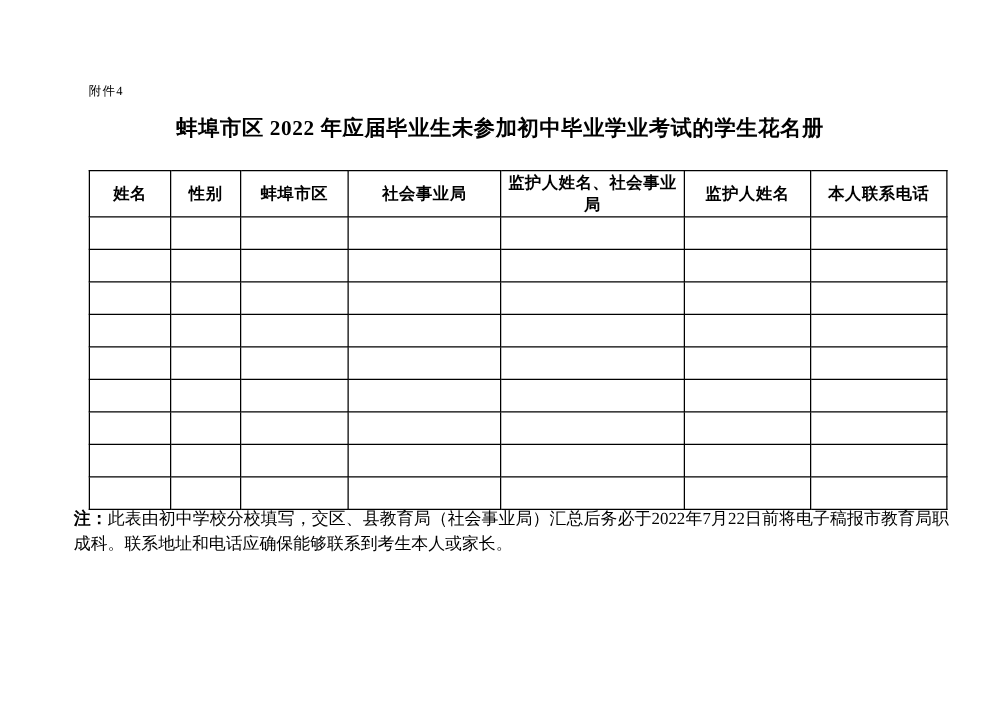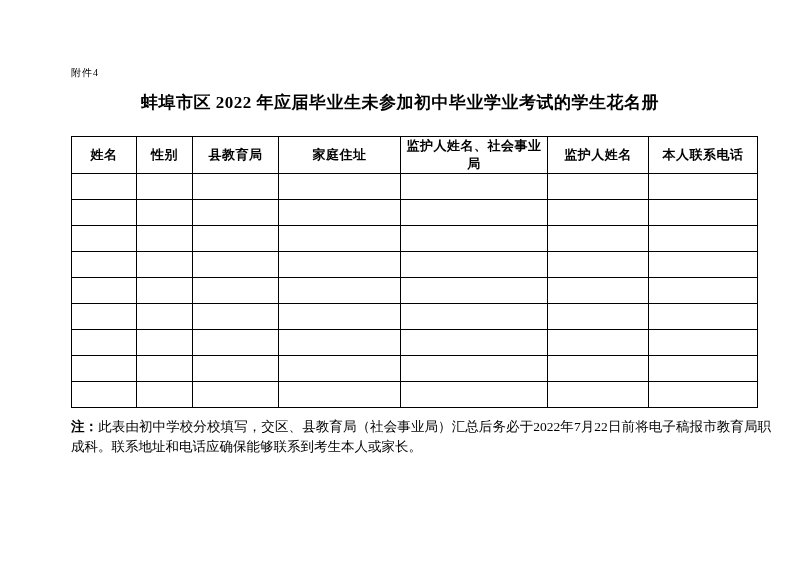--- a/index.html
+++ b/index.html
@@ -70,21 +70,21 @@
   .col-id        { width: 86px;  }
   .col-address   { width: 122px; }
   .col-guardian  { width: 147px; }
   .col-phone     { width: 101px; }
   .col-reason    { width: 109px; }
   .note {
     position: absolute;
     left: 55px;
     top: 401px;
     width: 700px;
-    margin: 16px;
+    margin: 4px;
     font-size: 13.5px;
     line-height: 20px;
     text-align: justify;
   }
   .note-label {
     font-weight: bold;
   }
 </style>
 </head>
 <body>
@@ -102,22 +102,22 @@
       <col class="col-id">
       <col class="col-address">
       <col class="col-guardian">
       <col class="col-phone">
       <col class="col-reason">
     </colgroup>
     <thead>
       <tr>
         <th>姓名</th>
         <th>性别</th>
-        <th>县教育局</th>
-        <th>家庭住址</th>
+        <th>蚌埠市区</th>
+        <th>社会事业局</th>
         <th>监护人姓名、社会事业局</th>
         <th>监护人姓名</th>
         <th>本人联系电话</th>
       </tr>
     </thead>
     <tbody>
         <tr>
           <td></td>
           <td></td>
           <td></td>

